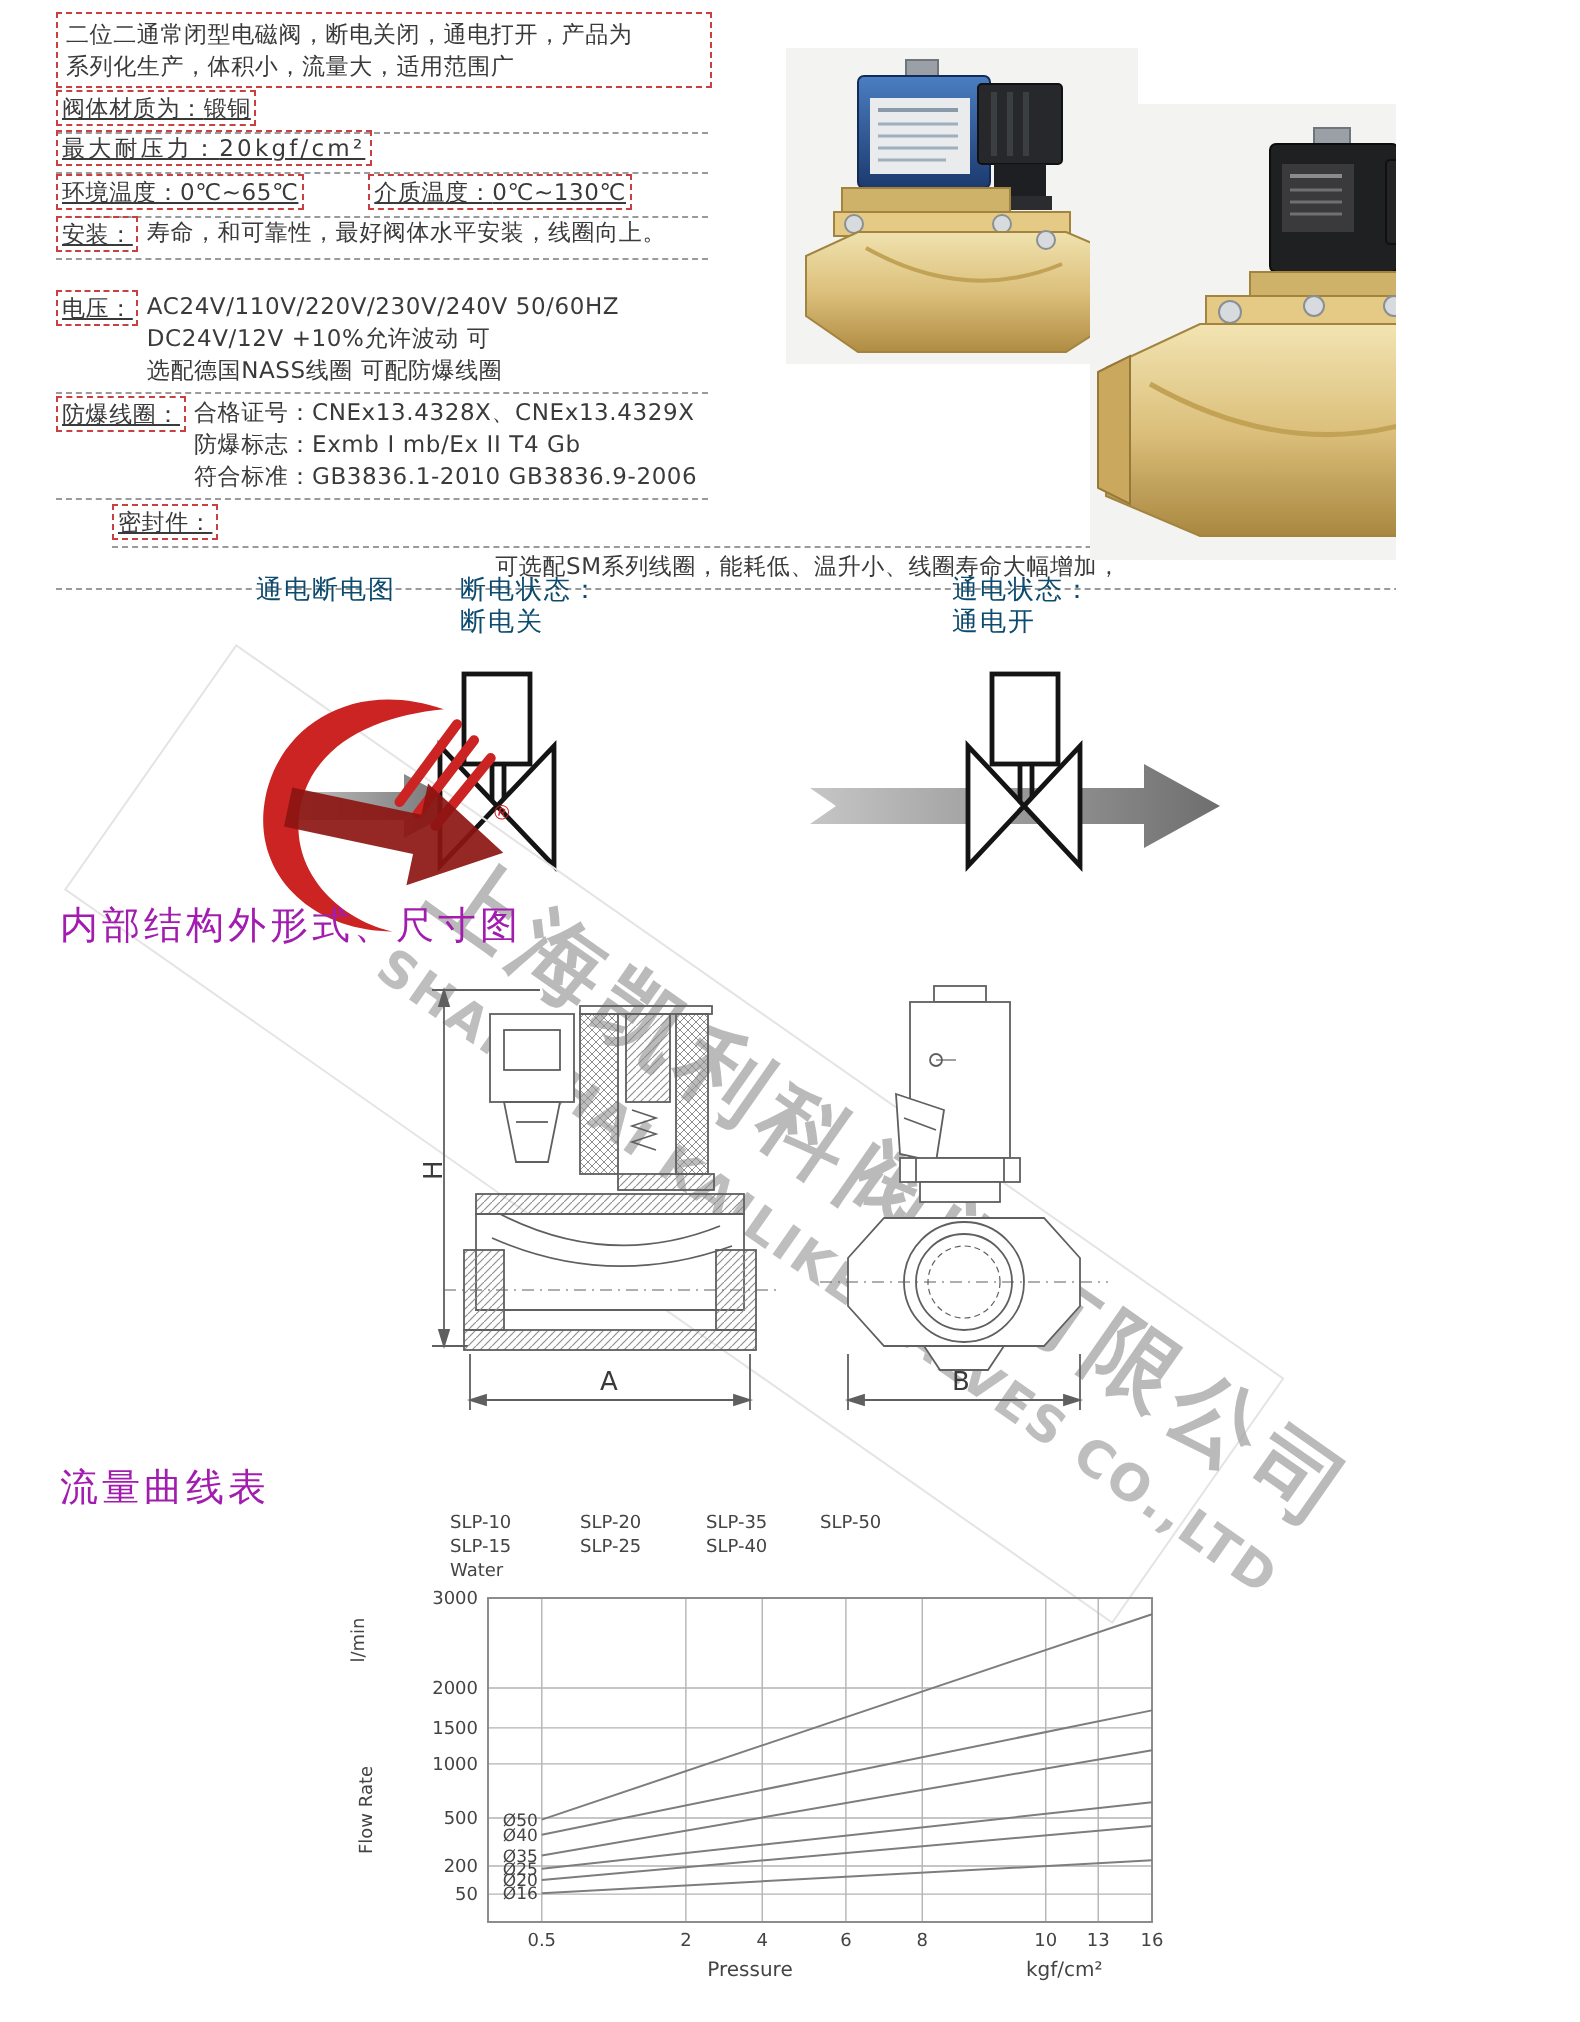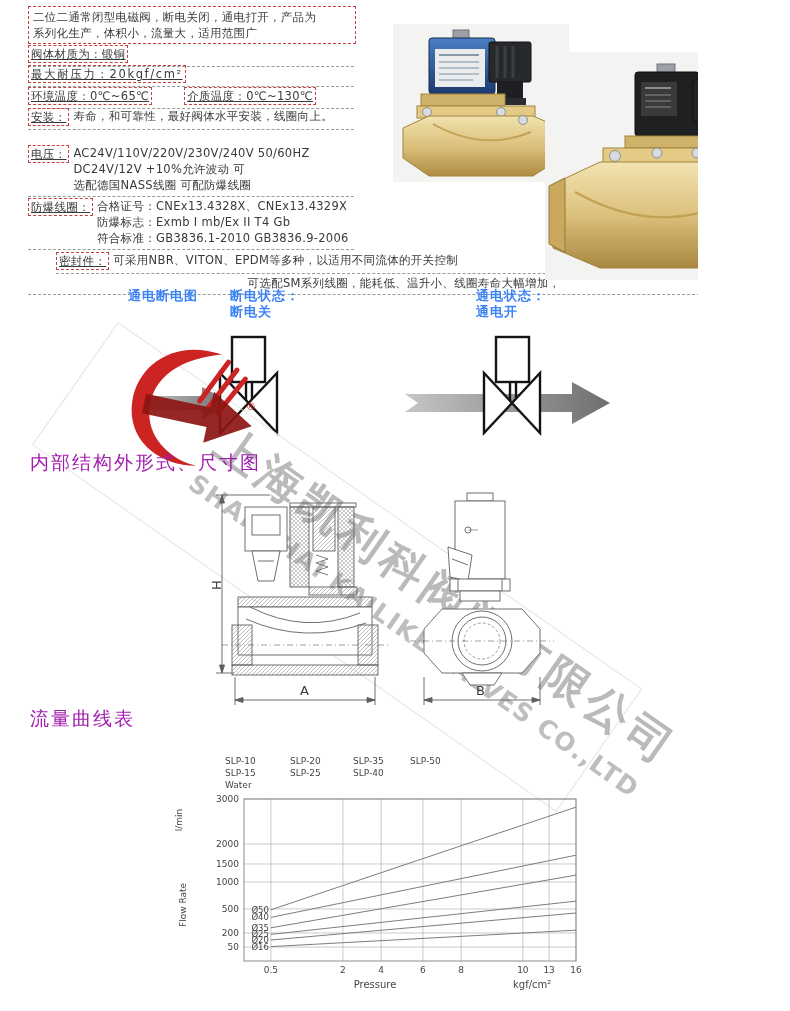--- a/index.html
+++ b/index.html
@@ -10,21 +10,21 @@
             border-bottom:1px dashed #9a9a9a;padding-bottom:3px;letter-spacing:.3px;}
   .redbox{border:1px dashed #c84040;padding:0 2px;display:inline-block;text-decoration:underline;}
   .redblock{position:absolute;border:1px dashed #c84040;font-size:11.5px;line-height:16px;
             color:#3a3a3a;padding:2px 4px;letter-spacing:.3px;}
   .flexrow{display:flex;align-items:flex-start;}
   .sp-label{white-space:nowrap;margin-right:4px;}
   .wide{letter-spacing:1.6px;}
   
   .photo{position:absolute;background:#f3f3f1;}
   
-  .dlabel{position:absolute;font-size:13px;line-height:16px;color:#3b82f6;letter-spacing:1px;font-weight:bold;}
+  .dlabel{position:absolute;font-size:13px;line-height:16px;color:#0c4a6e;letter-spacing:1px;}
   
   .wm-box{position:absolute;left:118px;top:322px;width:640px;height:150px;
           transform:rotate(35deg);transform-origin:0 0;border:1px solid #e4e4e2;
           padding:6px 10px 6px 150px;box-sizing:border-box;pointer-events:none;}
   .wm-cn{font-size:45px;font-weight:bold;color:#a0a0a0;opacity:.72;letter-spacing:5px;white-space:nowrap;}
   .wm-en{font-size:25px;font-weight:bold;color:#a6a6a6;opacity:.72;letter-spacing:1.5px;white-space:nowrap;margin-top:6px;}
   
   .h1{position:absolute;font-size:19px;color:#a21caf;letter-spacing:2px;}
   
   svg text{font-family:"DejaVu Sans","Liberation Sans",sans-serif;}
@@ -75,21 +75,20 @@
       <span class="redbox sp-label">防爆线圈：</span>
       <div>
         <div><span>合格证号：</span><span>CNEx13.4328X、CNEx13.4329X</span></div>
         <div><span>防爆标志：</span><span>Exmb I mb/Ex II T4 Gb</span></div>
         <div><span>符合标准：</span><span>GB3836.1-2010  GB3836.9-2006</span></div>
       </div>
     </div>
 
     <div class="spec-row flexrow" style="left:28px;top:252px;width:540px;margin-left:28px;">
       <span class="redbox sp-label">密封件：</span>
-      <div>可采用NBR、VITON、EPDM等多种，以适用不同流体的开关控制</div>
     </div>
 
     <div class="spec-row" style="left:28px;top:275px;width:752px;text-align:center;">
       <div>可选配SM系列线圈，能耗低、温升小、线圈寿命大幅增加，</div>
     </div>
   </div>
 
   <div class="photo" style="left:393px;top:24px;width:176px;height:158px;">
     <svg width="176" height="158" viewBox="0 0 176 158">
       <defs>
@@ -295,21 +294,21 @@
 
       <line x1="214" y1="215" x2="330" y2="215"></line>
       <polygon points="214,215 222,212.5 222,217.5" fill="#5f5f5f"></polygon>
       <polygon points="330,215 322,212.5 322,217.5" fill="#5f5f5f"></polygon>
       <line x1="214" y1="192" x2="214" y2="220"></line>
       <line x1="330" y1="192" x2="330" y2="220"></line>
     </g>
     <text x="266" y="210" font-size="13" fill="#3a3a3a">B</text>
   </svg>
 
-  <div class="h1" style="left:30px;top:706px;text-align:center;">流量曲线表</div>
+  <div class="h1" style="left:30px;top:731px;text-align:center;">流量曲线表</div>
   <svg id="flow-chart" style="position:absolute;left:165px;top:750px;" width="420" height="261" viewBox="0 0 420 261">
       <text x="60" y="14" font-size="9" fill="#444">SLP-10</text>
       <text x="125" y="14" font-size="9" fill="#444">SLP-20</text>
       <text x="188" y="14" font-size="9" fill="#444">SLP-35</text>
       <text x="245" y="14" font-size="9" fill="#444">SLP-50</text>
       <text x="60" y="26" font-size="9" fill="#444">SLP-15</text>
       <text x="125" y="26" font-size="9" fill="#444">SLP-25</text>
       <text x="188" y="26" font-size="9" fill="#444">SLP-40</text>
       <text x="60" y="38" font-size="9" fill="#444">Water</text>
       <line x1="105.892" y1="49" x2="105.892" y2="211" stroke="#b3b3b3" stroke-width="0.7"></line>

